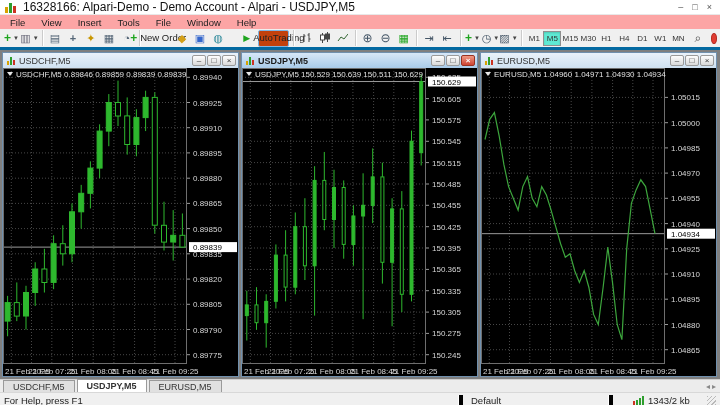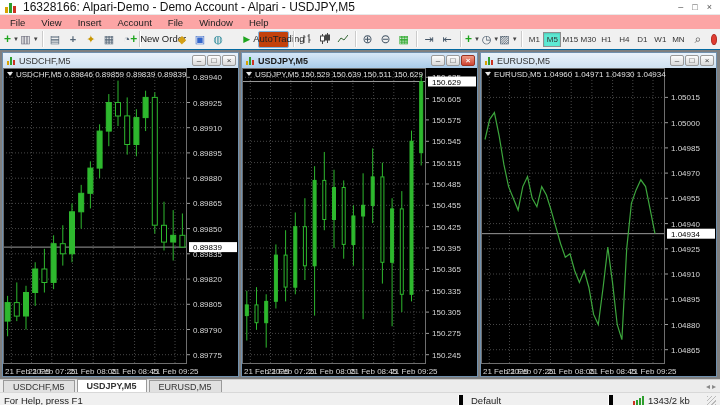--- a/index.html
+++ b/index.html
@@ -13,21 +13,21 @@
   .app-icon .b1 { height:6px; background:#d8a200; }
   .app-icon .b2 { height:10px; background:#2e9e2e; }
   .app-icon .b3 { height:7px; background:#cc3322; }
   .app-title { font-size:12px; color:#111; white-space:nowrap; }
   .winbtns { margin-left:auto; display:flex; gap:9px; color:#555; font-size:9px; padding-right:3px; }
   .winbtns span { line-height:13px; }
 
   .menubar { height:14px; display:flex; align-items:center; background:#fca5a5; padding-left:2px; }
   .menu-item { padding:0 8px; color:#222; }
 
-  .toolbar { height:21px; background:#f0f0f0; border-bottom:1px solid #0369a1; display:flex; align-items:center; padding:0 3px; gap:1px; }
+  .toolbar { height:21px; background:#f0f0f0; border-bottom:3px solid #0369a1; display:flex; align-items:center; padding:0 3px; gap:1px; }
   .tbtn { height:17px; min-width:17px; display:flex; align-items:center; justify-content:center; border:1px solid transparent; border-radius:2px; padding:0 2px; font-size:11px; line-height:1; white-space:nowrap; }
   .tbtn.pressed { background:#c2410c; border-color:#7eb4e2;margin-left:31px; }
   .tbtn .lbl { font-size:9.5px; margin-left:3px; color:#222; }
   .caret { font-size:6px; color:#444; margin-left:2px; }
   .sep { width:1px; height:16px; background:#cbcbcb; margin:0 3px; box-shadow:1px 0 0 #fff; }
   .tf { width:18px; height:15px; font-size:8px; display:flex; align-items:center; justify-content:center; border:1px solid transparent; color:#333; }
   .tf.pressed { background:#5eead4; border:1px solid #8f8f8f; box-shadow:inset 0 1px 2px rgba(0,0,0,.15); }
   .badge { width:11px; height:11px; border-radius:50%; background:#e03c31; border:1px solid #b02a22; margin-left:4px; }
   .spacer { flex:1; }
 
@@ -104,21 +104,21 @@
     <span>–</span>
     <span>□</span>
     <span>×</span>
   </span>
 </div>
 
 <div class="menubar" id="menu-items">
     <span class="menu-item">File</span>
     <span class="menu-item">View</span>
     <span class="menu-item">Insert</span>
-    <span class="menu-item">Account</span>
+    <span class="menu-item">Tools</span>
     <span class="menu-item">File</span>
     <span class="menu-item">Window</span>
     <span class="menu-item">Help</span>
   </div>
 
 <div class="toolbar">
   <span class="tbtn">
       <span class="ic i-newchart"></span>
       <span class="caret">▼</span>
     </span>

